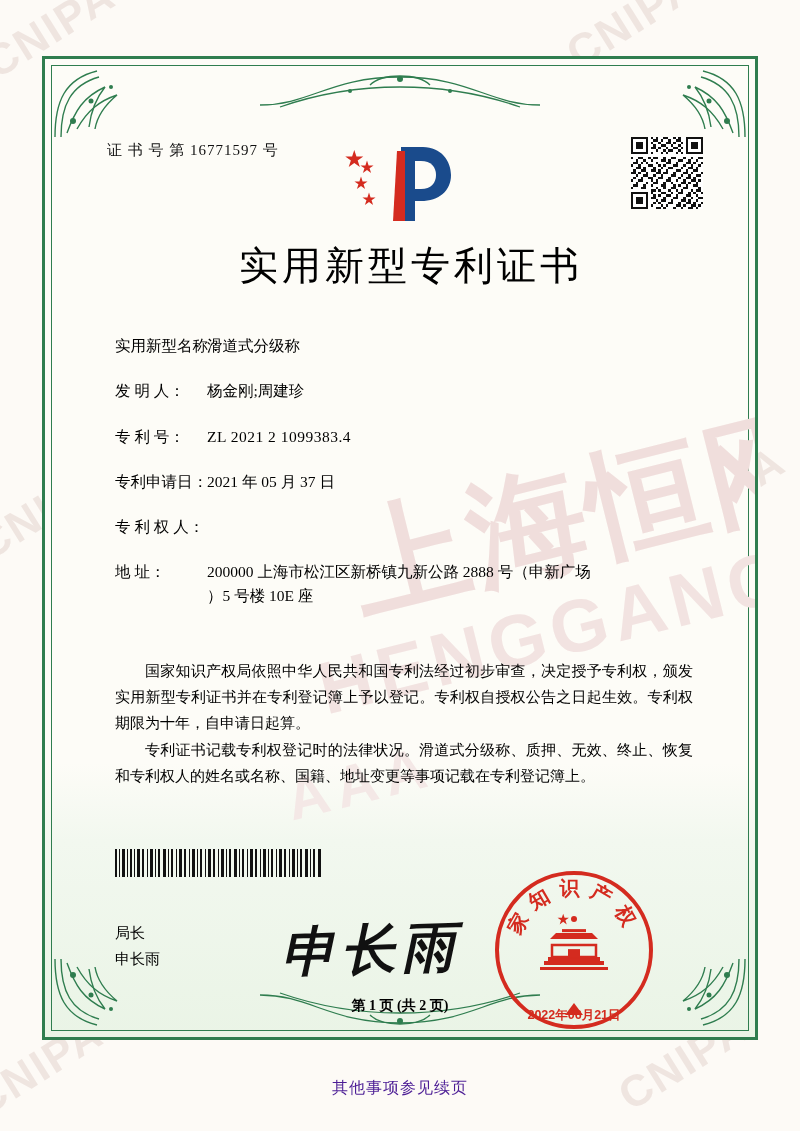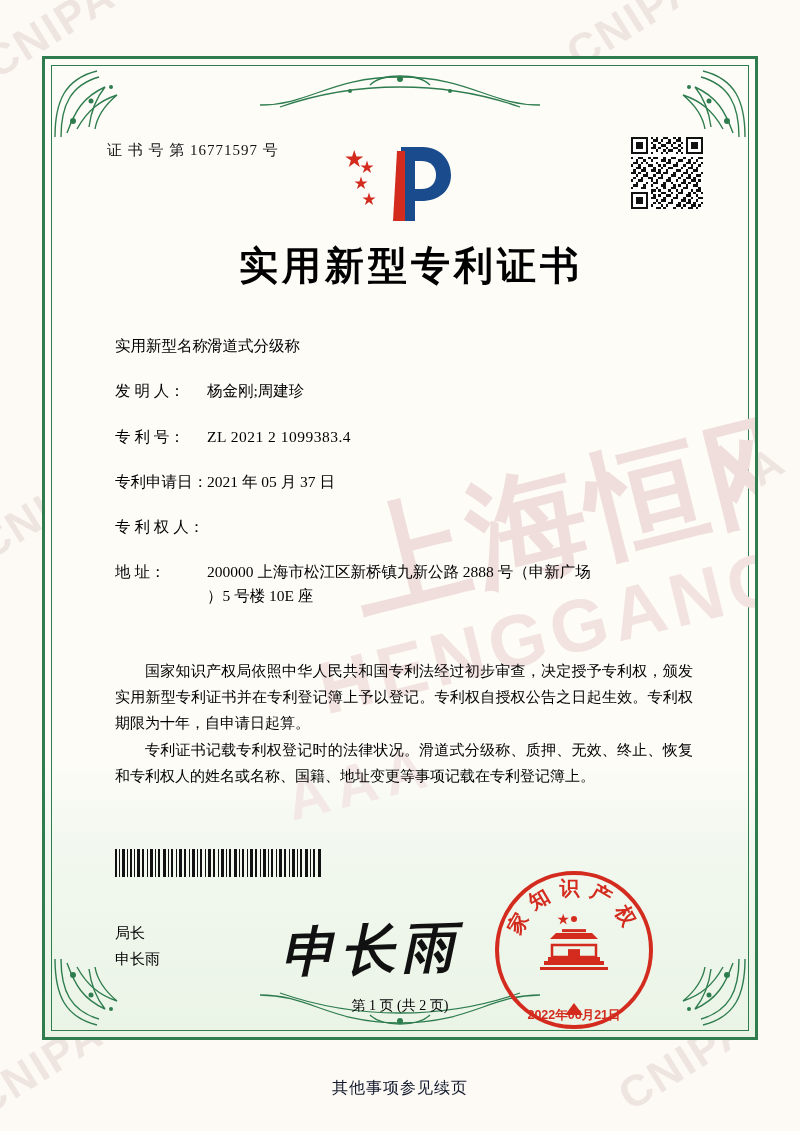--- a/index.html
+++ b/index.html
@@ -106,21 +106,21 @@
   }
   .qr {
     position:absolute; right:52px; top:78px;
     width:72px; height:72px;
     background:#fff;
   }
   .title {
     position:absolute; left:0; right:0; top:180px;
     text-align:center;
     font-size:39px;
-    font-weight:bold;
+    font-weight:normal;
     letter-spacing:4px;
     color:#000;
     margin-left:22px;
   }
 
   
   .fields {
     position:absolute; left:70px; top:275px; width:578px;
     font-size:15.5px; color:#000; line-height:1.5;
   }
@@ -177,25 +177,25 @@
   }
   .seal-date {
     position:absolute; left:50%; top:132px; transform:translateX(-50%);
     font-size:12.5px; font-weight:bold; white-space:nowrap;
     font-family:"Liberation Sans", sans-serif;
   }
 
   
   .page-no {
     position:absolute; left:0; right:0; bottom:22px;
-    text-align:center; font-size:14px; color:#000;
+    text-align:center; font-size:14px; color:#000;font-weight:bold;
   }
   .footer-note {
     position:absolute; left:0; right:0; top:1078px;
-    text-align:center; font-size:16px; color:#0f172a; letter-spacing:1px;
+    text-align:center; font-size:16px; color:#4c1d95; letter-spacing:1px;
   }
 </style>
 </head>
 <body>
 
 <div class="wm-layer">
   <div class="wm-cnipa wm1">CNIPA</div>
   <div class="wm-cnipa wm2">CNIPA</div>
   <div class="wm-cnipa wm3">CNIPA</div>
   <div class="wm-cnipa wm4">CNIPA</div>

